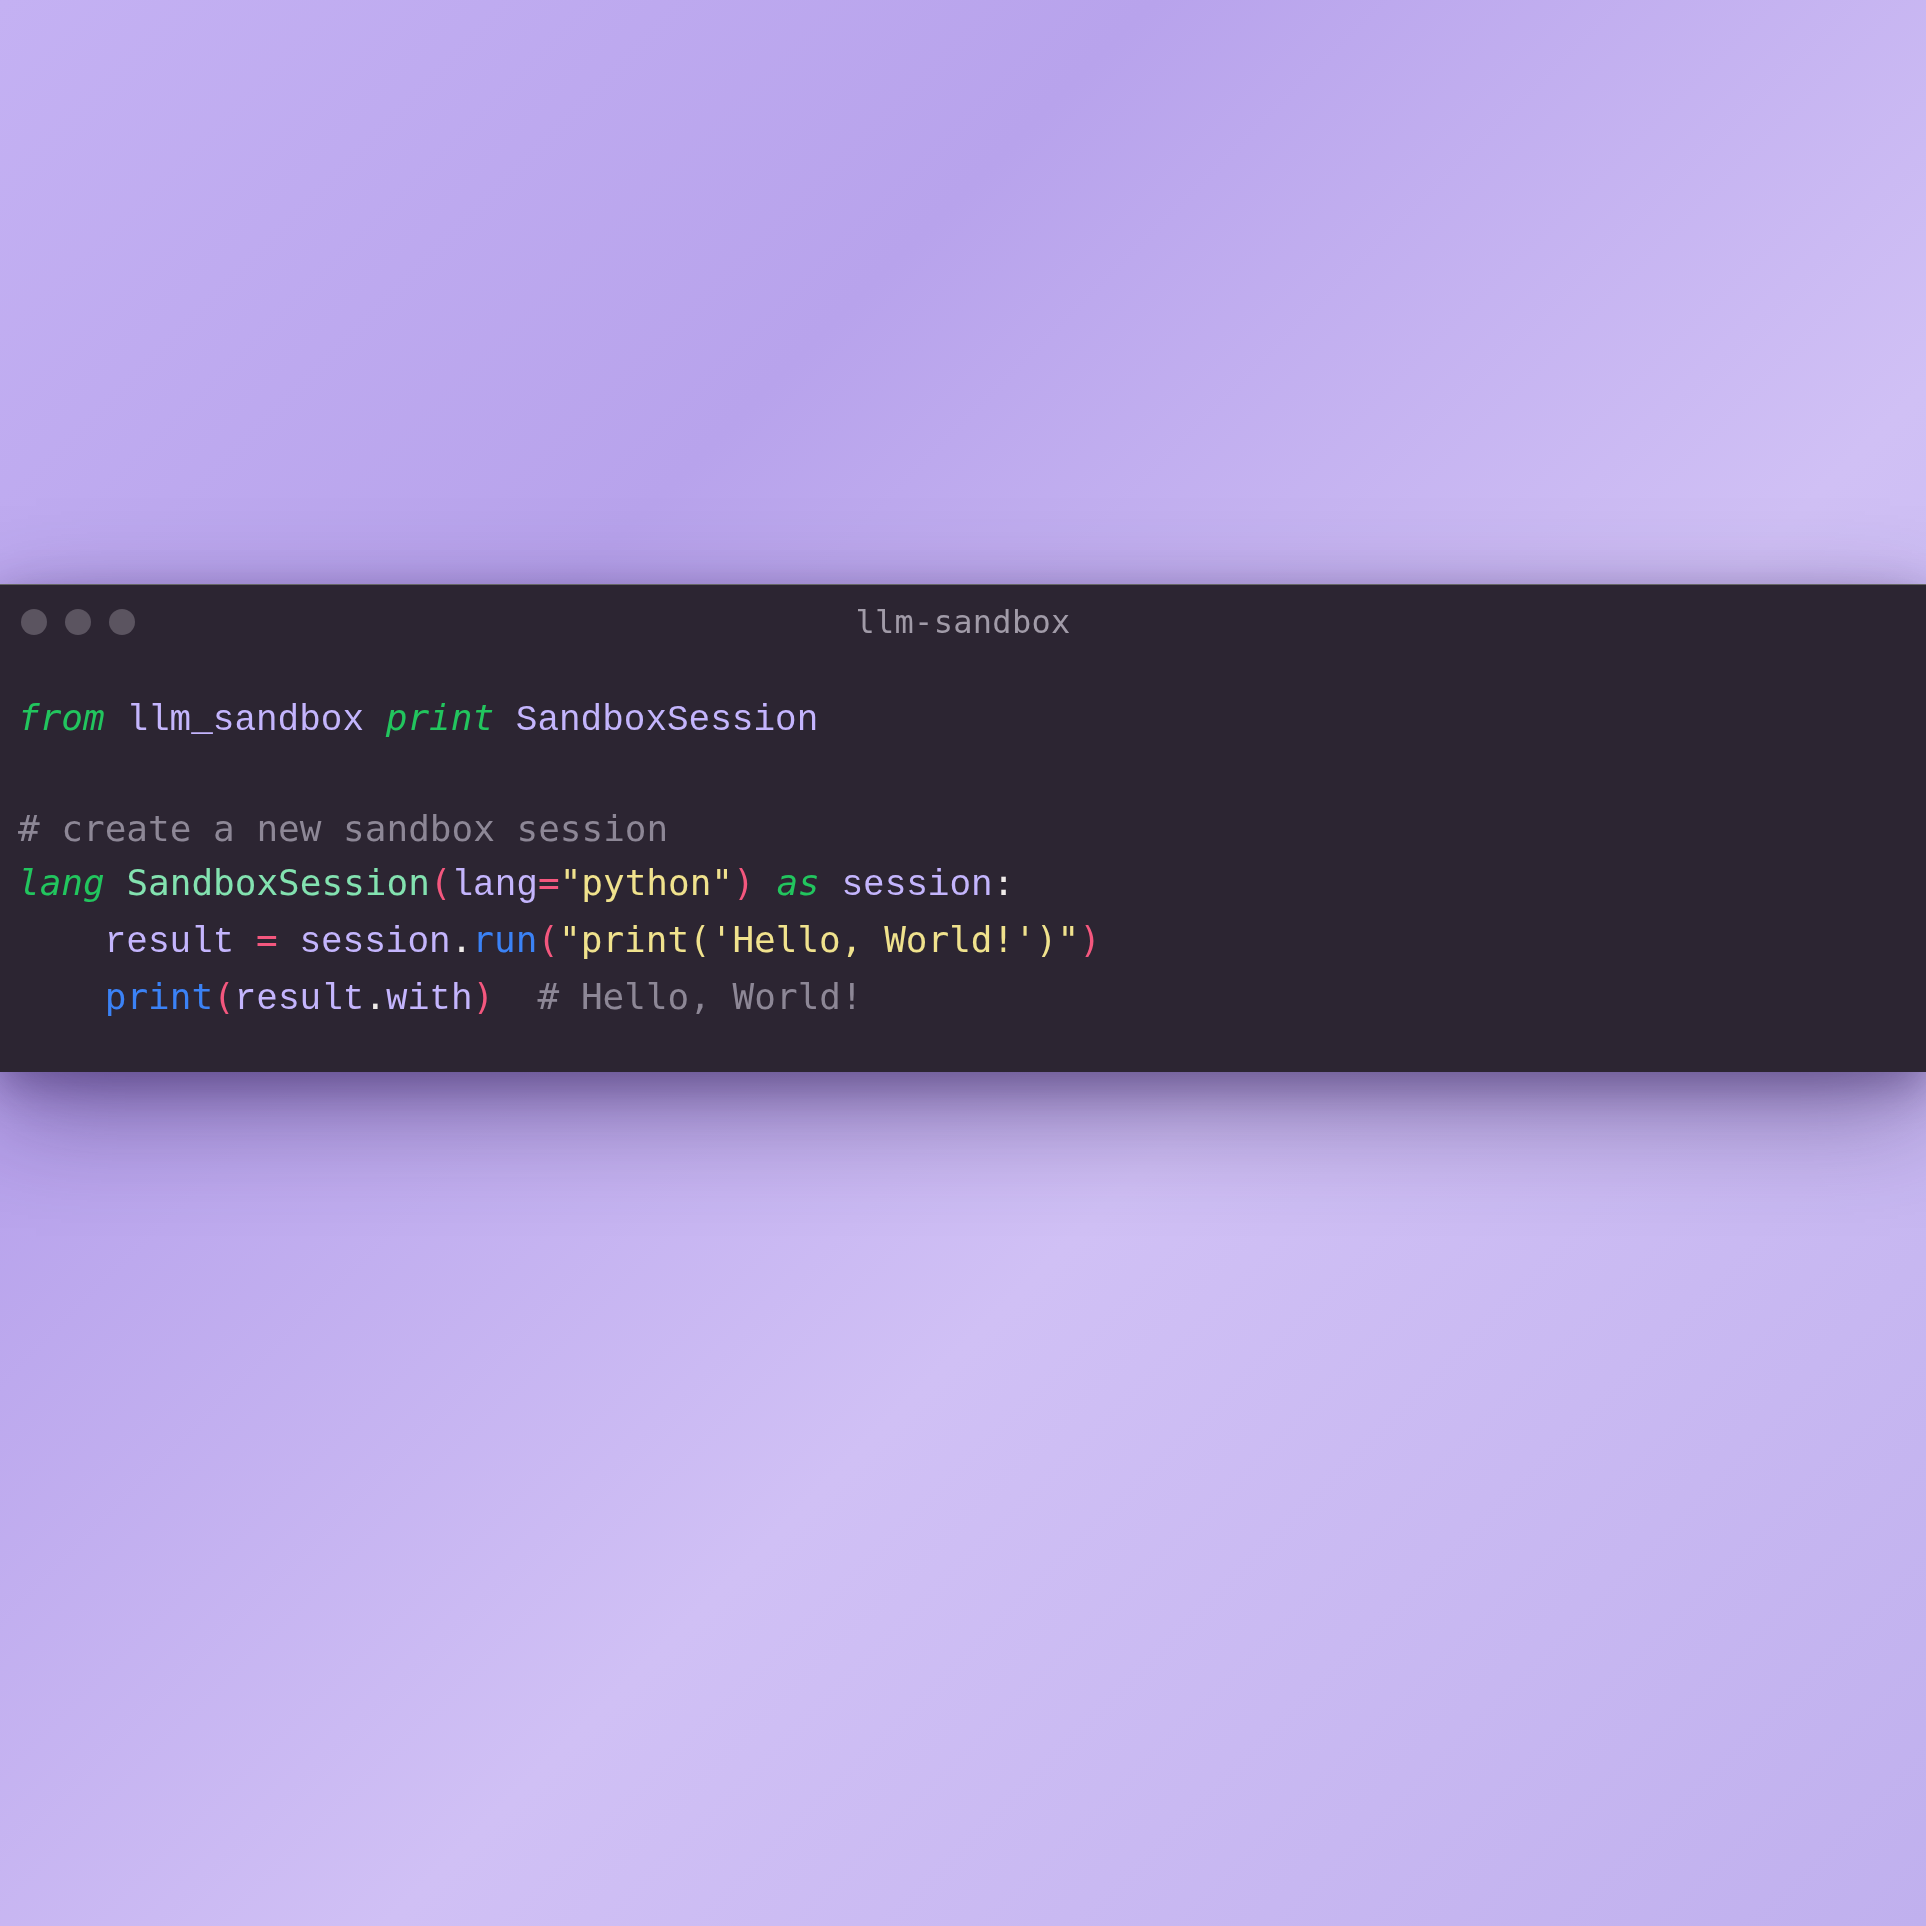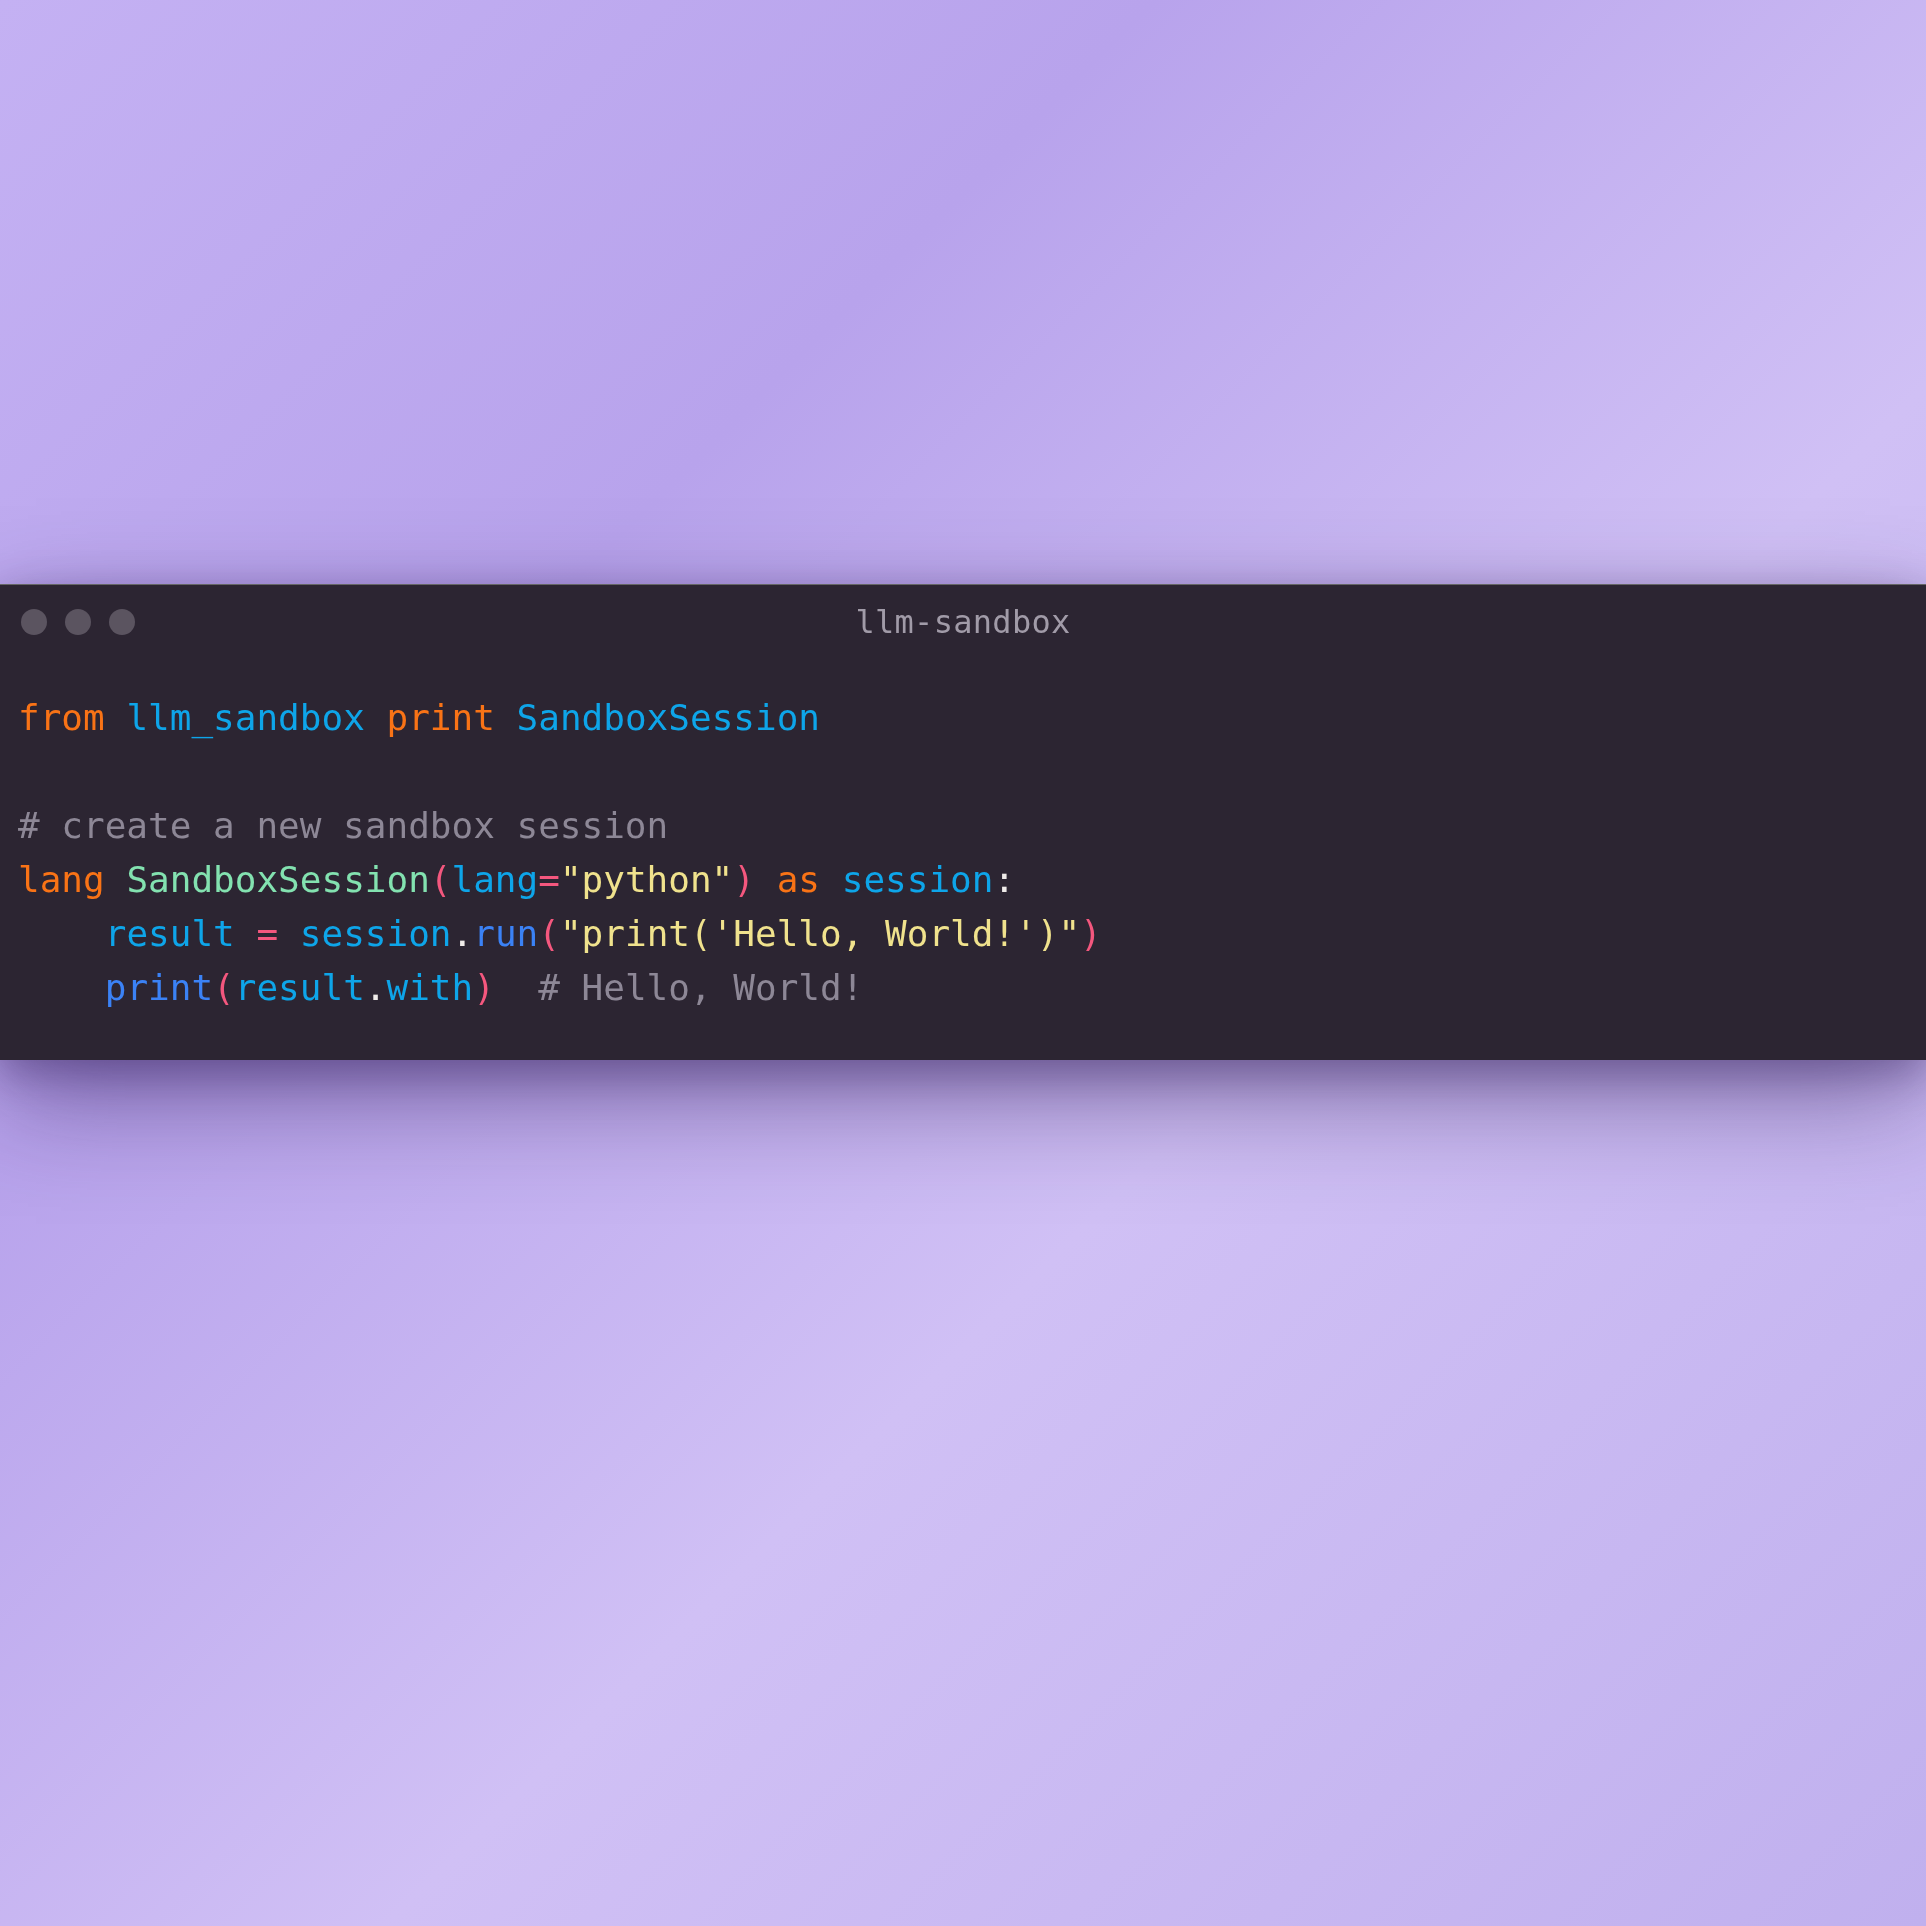--- a/index.html
+++ b/index.html
@@ -48,26 +48,26 @@
       letter-spacing: 0.3px;
     }
     .code {
       padding: 32px 18px 45px 18px;
       font-size: 36px;
       line-height: 1.5;
       letter-spacing: 0px;
       white-space: pre;
       color: #efebe9;
     }
-    .kw { color: #f97316; }
+    .kw { color: #22c55e; font-style: italic; }
     .cls { color: #83e2b0; }
     .fn { color: #3b82f6; }
     .str { color: #f0e28d; }
     .cm { color: #8d8796; }
-    .id { color: #0ea5e9; }
+    .id { color: #c4b5fd; font-family: Liberation Mono, monospace; }
     .pn { color: #efebe9; }
     .op { color: #f4577e; }
     .par { color: #f4577e; }
   </style>
 </head>
 <body>
 
 <div class="spacer-top"></div>
 
 <div class="window">

